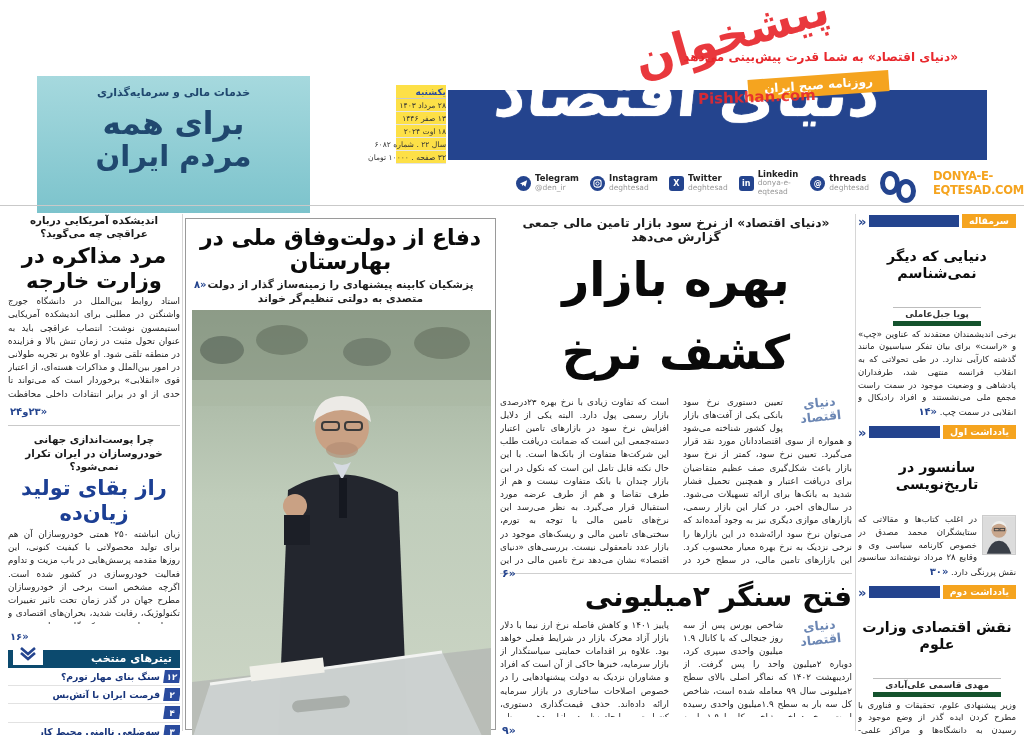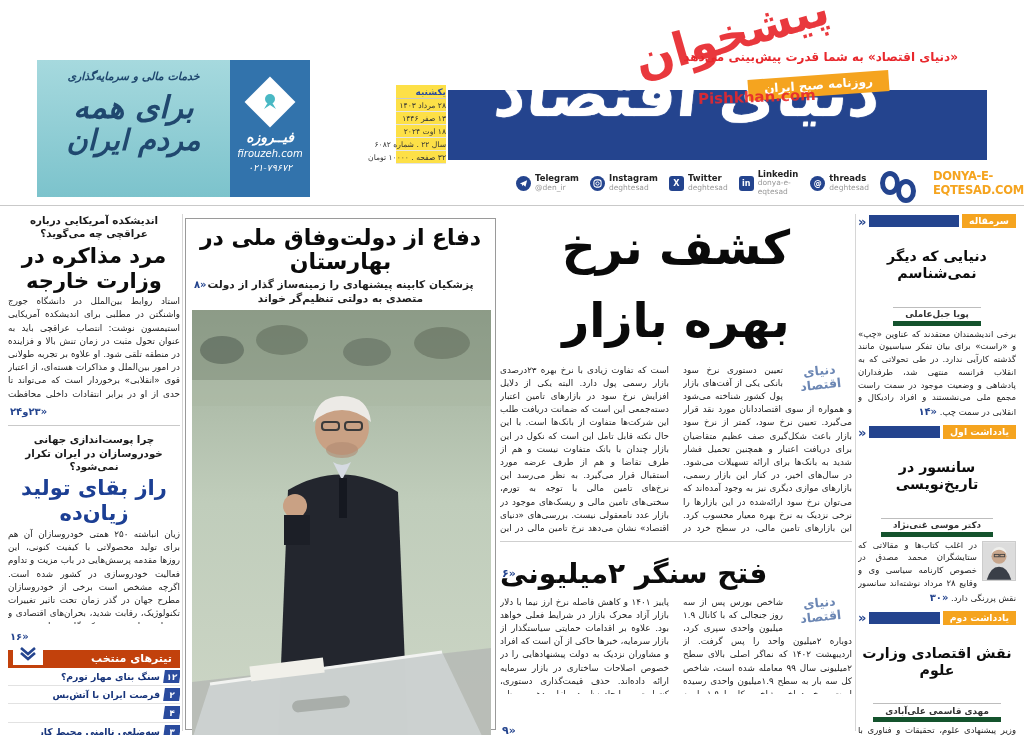--- a/index.html
+++ b/index.html
@@ -1,21 +1,21 @@
 <!DOCTYPE html>
 <html lang="fa" dir="rtl"><head>
 <meta charset="utf-8">
 <style>
   *{margin:0;padding:0;box-sizing:border-box;}
   html,body{background:#fff;}
   body{font-family:"DejaVu Sans",sans-serif;}
   .page{position:relative;width:1024px;height:735px;background:#fff;overflow:hidden;direction:rtl;}
 
   
-  .ad{position:absolute;left:37px;top:60px;width:273px;height:137px;display:flex;direction:ltr;box-shadow:0 0 0 1px #cdeff2 inset;font-style:italic;}
+  .ad{position:absolute;left:37px;top:76px;width:273px;height:137px;display:flex;direction:ltr;box-shadow:0 0 0 1px #cdeff2 inset;}
   .ad-main{flex:1;background:linear-gradient(180deg,#a6d9de 0%,#7cc3cc 100%);text-align:center;padding:10px 4px 6px;color:#20486f;}
   .ad-kicker{font-size:11px;font-weight:bold;letter-spacing:0;}
   .ad-l1{font-size:31px;font-weight:900;margin-top:8px;line-height:1.05;}
   .ad-l2{font-size:29px;font-weight:900;line-height:1.15;}
   .ad-side{width:80px;background:#3273ac;display:flex;flex-direction:column;align-items:center;justify-content:center;gap:3px;color:#fff;}
   .ad-diamond{width:36px;height:36px;background:#fff;transform:rotate(45deg);display:flex;align-items:center;justify-content:center;margin-bottom:6px;}
   .ad-diamond svg{transform:rotate(-45deg);}
   .ad-brand{font-size:14px;font-weight:900;}
   .ad-site{font-size:10px;direction:ltr;}
   .ad-phone{font-size:9.5px;direction:ltr;}
@@ -54,40 +54,40 @@
   .kicker{font-size:10.3px;font-weight:bold;text-align:center;color:#1b1b1b;line-height:1.3;}
 
   
   .leftcol{position:absolute;left:8px;top:214px;width:172px;height:521px;overflow:hidden;}
   .lc-title{font-size:21px;font-weight:900;text-align:center;line-height:1.18;color:#0c0c0c;margin:3px 0 2px;}
   .lc-title.blue{color:#1c3f94;}
   .lc-body{height:104px;margin-top:2px;}
   .lc-body.s2{height:96px;}
   .pg-row{text-align:left;margin:1px 2px 6px;}
   .lc-div{border-top:1px solid #c9c9c9;margin:4px 0 7px;}
-  .picks-head{position:relative;background:#c2410c;color:#fff;font-weight:bold;font-size:11px;padding:2px 8px 3px;margin-top:5px;}
+  .picks-head{position:relative;background:#0c4a6e;color:#fff;font-weight:bold;font-size:11px;padding:2px 8px 3px;margin-top:5px;}
   .picks-chev{position:absolute;left:5px;top:-7px;width:30px;height:22px;background:#fff;display:flex;align-items:center;justify-content:center;}
   .pick{display:flex;align-items:center;gap:4px;border-bottom:1px solid #e2e2e2;padding:2px 0;color:#16337a;font-weight:bold;font-size:9.3px;line-height:1.2;}
   .badge{display:inline-block;min-width:16px;background:#2a4b9e;color:#fff;font-size:8.5px;font-weight:bold;text-align:center;padding:1.5px 2px;transform:skewX(-8deg);flex:0 0 auto;}
 
   
   .card{position:absolute;left:185px;top:218px;width:311px;height:512px;border:1px solid #9a9a9a;background:#fff;padding:4px;}
   .card-title{font-size:22px;font-weight:900;text-align:center;color:#0b0b0b;margin-top:3px;line-height:1.1;}
   .card-sub{position:relative;font-size:10.6px;font-weight:bold;text-align:center;color:#222;margin:4px 10px 5px;line-height:1.25;}
   .card-sub .pg{position:absolute;left:-6px;top:1px;}
 
   
   .center{position:absolute;left:500px;top:212px;width:352px;height:523px;}
   .lead-kicker{font-size:12.3px;font-weight:bold;text-align:center;color:#1d1d1d;margin-top:4px;}
   .lead-title{font-size:47px;font-weight:900;text-align:center;line-height:1.55;color:#0a0a0a;white-space:nowrap;}
   .cols{display:flex;gap:14px;margin-top:6px;height:170px;overflow:hidden;}
   .cols .col{flex:1;}
   .logo-mark{float:right;width:64px;font-size:12.5px;font-weight:bold;color:#6c87b4;transform:rotate(-6deg);margin:0 0 3px 5px;line-height:1.1;text-align:center;}
   .c-div{border-top:1px solid #cfcfcf;margin:7px 0 2px;}
-  .mkt-title{font-size:28px;font-weight:900;text-align:left;color:#0c0c0c;margin:15px 0 4px;}
+  .mkt-title{font-size:28px;font-weight:900;text-align:right;color:#0c0c0c;margin:6px 0 4px;}
   .cols.mkt{height:98px;}
   .pg-abs{position:absolute;font-weight:bold;color:#24448e;font-size:11px;}
   .pg-lead{left:2px;top:355px;}
   .pg-mkt{left:2px;top:512px;}
 
   
   .sidebar{position:absolute;left:858px;top:212px;width:158px;height:523px;overflow:hidden;}
   .sec-head{display:flex;align-items:center;gap:3px;margin:2px 0 3px;}
   .sec-label{background:#f5a41f;color:#fff;font-size:9.3px;font-weight:bold;padding:1px 7px 2px;white-space:nowrap;}
   .sec-bar{flex:1;height:12px;background:#24448e;}
@@ -102,31 +102,20 @@
 </head>
 <body>
 
 <div class="page">
 
   <div class="ad">
     <div class="ad-main">
       <div class="ad-kicker">خدمات مالی و سرمایه‌گذاری</div>
       <div class="ad-l1">برای همه</div>
       <div class="ad-l2">مردم ایران</div>
-    </div>
-    <div class="ad-side">
-      <span class="ad-diamond">
-        <svg width="22" height="22" viewBox="0 0 22 22">
-            <circle cx="11" cy="8" r="5" fill="#49b8c4"></circle>
-            <path d="M11 8 L5 18 L11 14 L17 18 Z" fill="#49b8c4"></path>
-          </svg>
-      </span>
-      <div class="ad-brand">فیــروزه</div>
-      <div class="ad-site">firouzeh.com</div>
-      <div class="ad-phone">۰۲۱-۷۹۶۷۲</div>
     </div>
   </div>
 
   <div class="dates">
     <div class="wk">یکشنبه</div>
     <div>۲۸ مرداد ۱۴۰۳</div>
     <div>۱۳ صفر ۱۴۴۶</div>
     <div>۱۸ اوت ۲۰۲۴</div>
     <div>سال ۲۲ . شماره ۶۰۸۲</div>
     <div>۳۲ صفحه . ۱۰۰۰۰ تومان</div>
@@ -273,22 +262,23 @@
       <polygon points="0,372 299,338 299,430 0,430" fill="#b7bcb6" opacity="0.95"></polygon>
       <polygon points="18,374 250,342 292,430 0,430" fill="#ced3d3" opacity="0.9"></polygon>
       <line x1="18" y1="374" x2="250" y2="342" stroke="#f2f3f1" stroke-width="3"></line>
       <rect x="58" y="352" width="74" height="15" fill="#f1f0ea" transform="rotate(-7 95 359)"></rect>
       <rect x="100" y="388" width="58" height="12" rx="6" fill="#a9aeaa" transform="rotate(-6 129 394)"></rect>
     </svg>
 
   </div>
 
   <div class="center">
+    <div class="lead-kicker">«دنیای اقتصاد» از نرخ سود بازار تامین مالی جمعی گزارش می‌دهد</div>
+    <div class="lead-title">بهره بازار</div>
     <div class="lead-title">کشف نرخ</div>
-    <div class="lead-title">بهره بازار</div>
     <div class="cols">
       <div class="col jtext">
         <span class="logo-mark">دنیای اقتصاد</span>
         <span>تعیین دستوری نرخ سود بانکی یکی از آفت‌های بازار پول کشور شناخته می‌شود و همواره از سوی اقتصاددانان مورد نقد قرار می‌گیرد. تعیین نرخ سود، کمتر از نرخ سود بازار باعث شکل‌گیری صف عظیم متقاضیان برای دریافت اعتبار و همچنین تحمیل فشار شدید به بانک‌ها برای ارائه تسهیلات می‌شود. در سال‌های اخیر، در کنار این بازار رسمی، بازارهای موازی دیگری نیز به وجود آمده‌اند که می‌توان نرخ سود ارائه‌شده در این بازارها را نرخی نزدیک به نرخ بهره معیار محسوب کرد. این بازارهای تامین مالی، در سطح خرد در قالب لندتک‌ها به ارائه خدمات اعتباری می‌پردازند و در سطح کلان در قالب شرکت‌های تامین سرمایه جمعی (Crowdfunding) فعالیت خود را انجام می‌دهند. «دنیای اقتصاد» در گزارشی نرخ‌های مربوط به تامین سرمایه جمعی را بررسی کرده است. بررسی‌ها نشان می‌دهد نرخ بهره معیار در این بازارها حدود ۴۰ درصد</span>
       </div>
       <div class="col jtext">
         <span>است که تفاوت زیادی با نرخ بهره ۲۳درصدی بازار رسمی پول دارد. البته یکی از دلایل افزایش نرخ سود در بازارهای تامین اعتبار دسته‌جمعی این است که ضمانت دریافت طلب این شرکت‌ها متفاوت از بانک‌ها است. با این حال نکته قابل تامل این است که نکول در این بازار چندان با بانک متفاوت نیست و هم از طرف تقاضا و هم از طرف عرضه مورد استقبال قرار می‌گیرد. به نظر می‌رسد این نرخ‌های تامین مالی با توجه به تورم، سختی‌های تامین مالی و ریسک‌های موجود در بازار عدد نامعقولی نیست. بررسی‌های «دنیای اقتصاد» نشان می‌دهد نرخ تامین مالی در این بازارها در آغاز سال ۱۴۰۲ حدود ۳۰ درصد بود. با این حال، نرخ سود این بازارها در سال ۱۴۰۳ به حدود ۴۰ درصد افزایش یافت. توسعه بازارهایی همچون تامین مالی جمعی در کنار ابزارهای تامین مالی رسمی می‌تواند بار را از دوش نظام بانکی بردارد و به نوعی تامین مالی جایگزین محسوب می‌شود.</span>
       </div>
     </div>
     <span class="pg-abs pg-lead">«۶</span>
@@ -316,21 +306,20 @@
     <div class="sb-title">دنیایی که دیگر نمی‌شناسم</div>
     <div class="sb-author"><span>پویا جبل‌عاملی</span></div>
     <p class="sb-body"><span>برخی اندیشمندان معتقدند که عناوین «چپ» و «راست» برای بیان تفکر سیاسیون مانند گذشته کارآیی ندارد. در طی تحولاتی که به انقلاب فرانسه منتهی شد، طرفداران پادشاهی و وضعیت موجود در سمت راست مجمع ملی می‌نشستند و افراد رادیکال و انقلابی در سمت چپ.</span> <span class="pg">«۱۴</span></p>
 
     <div class="sec-head">
       <span class="sec-label">یادداشت اول</span>
       <span class="sec-bar"></span>
       <span class="sec-guill">«</span>
     </div>
     <div class="sb-title">سانسور در تاریخ‌نویسی</div>
-    <div class="sb-author"><span>دکتر موسی غنی‌نژاد</span></div>
     <p class="sb-body">
       <svg class="sb-photo" width="34" height="40" viewBox="0 0 34 40">
           <rect width="34" height="40" fill="#dcdcdc"></rect>
           <circle cx="17" cy="15" r="8" fill="#c8a68c"></circle>
           <path d="M9 12 Q11 5 17 5 Q24 5 25 12 Q21 8 17 8 Q13 8 9 12 Z" fill="#efefec"></path>
           <path d="M4 40 Q8 26 17 26 Q26 26 30 40 Z" fill="#3a3f48"></path>
           <rect x="12" y="13" width="5" height="2.5" fill="none" stroke="#444" stroke-width="1"></rect>
           <rect x="18" y="13" width="5" height="2.5" fill="none" stroke="#444" stroke-width="1"></rect>
         </svg>
       <span>در اغلب کتاب‌ها و مقالاتی که ستایشگران محمد مصدق در خصوص کارنامه سیاسی وی و وقایع ۲۸ مرداد نوشته‌اند سانسور نقش پررنگی دارد.</span> <span class="pg">«۳۰</span>

